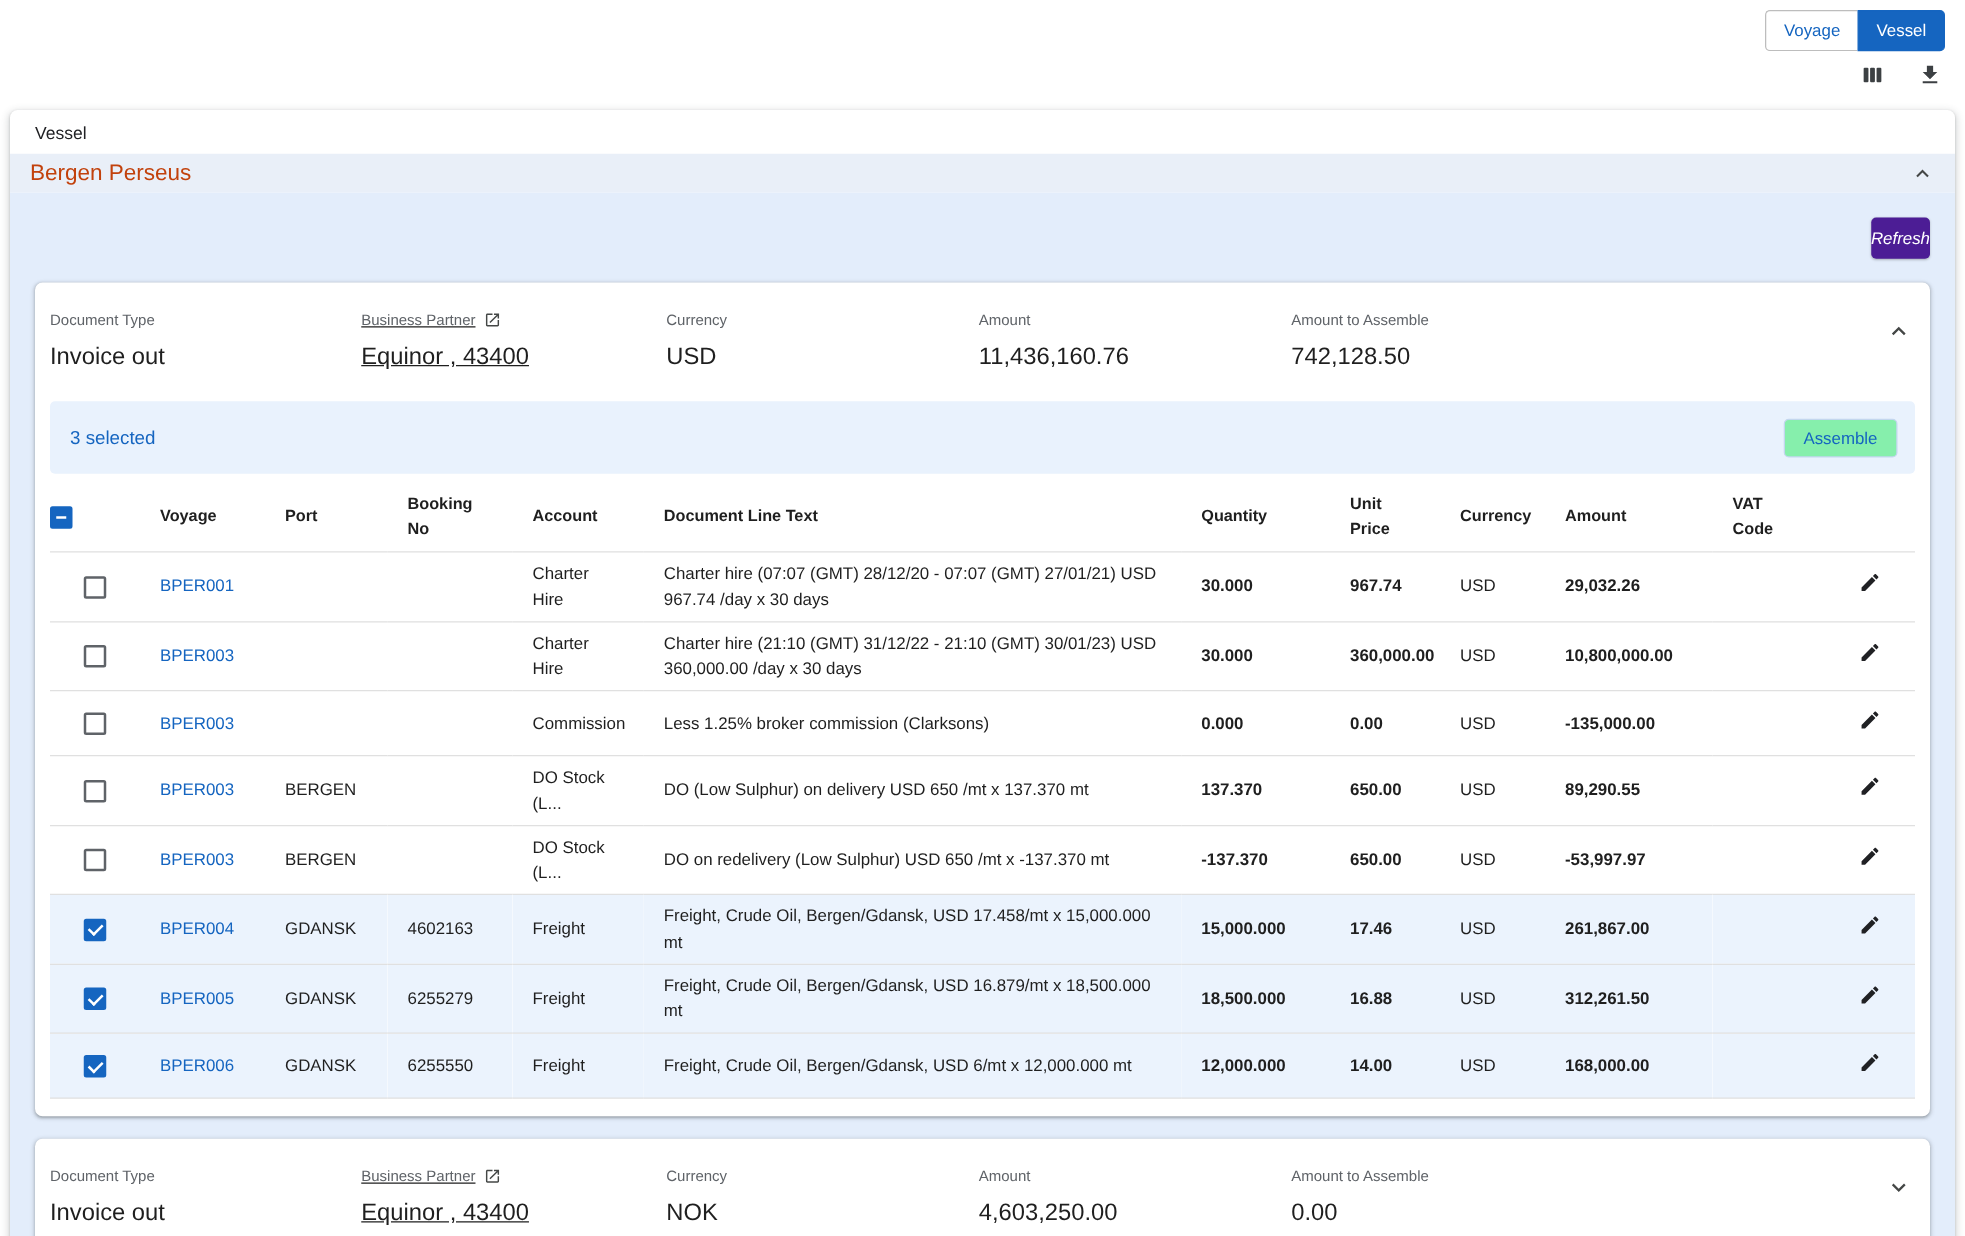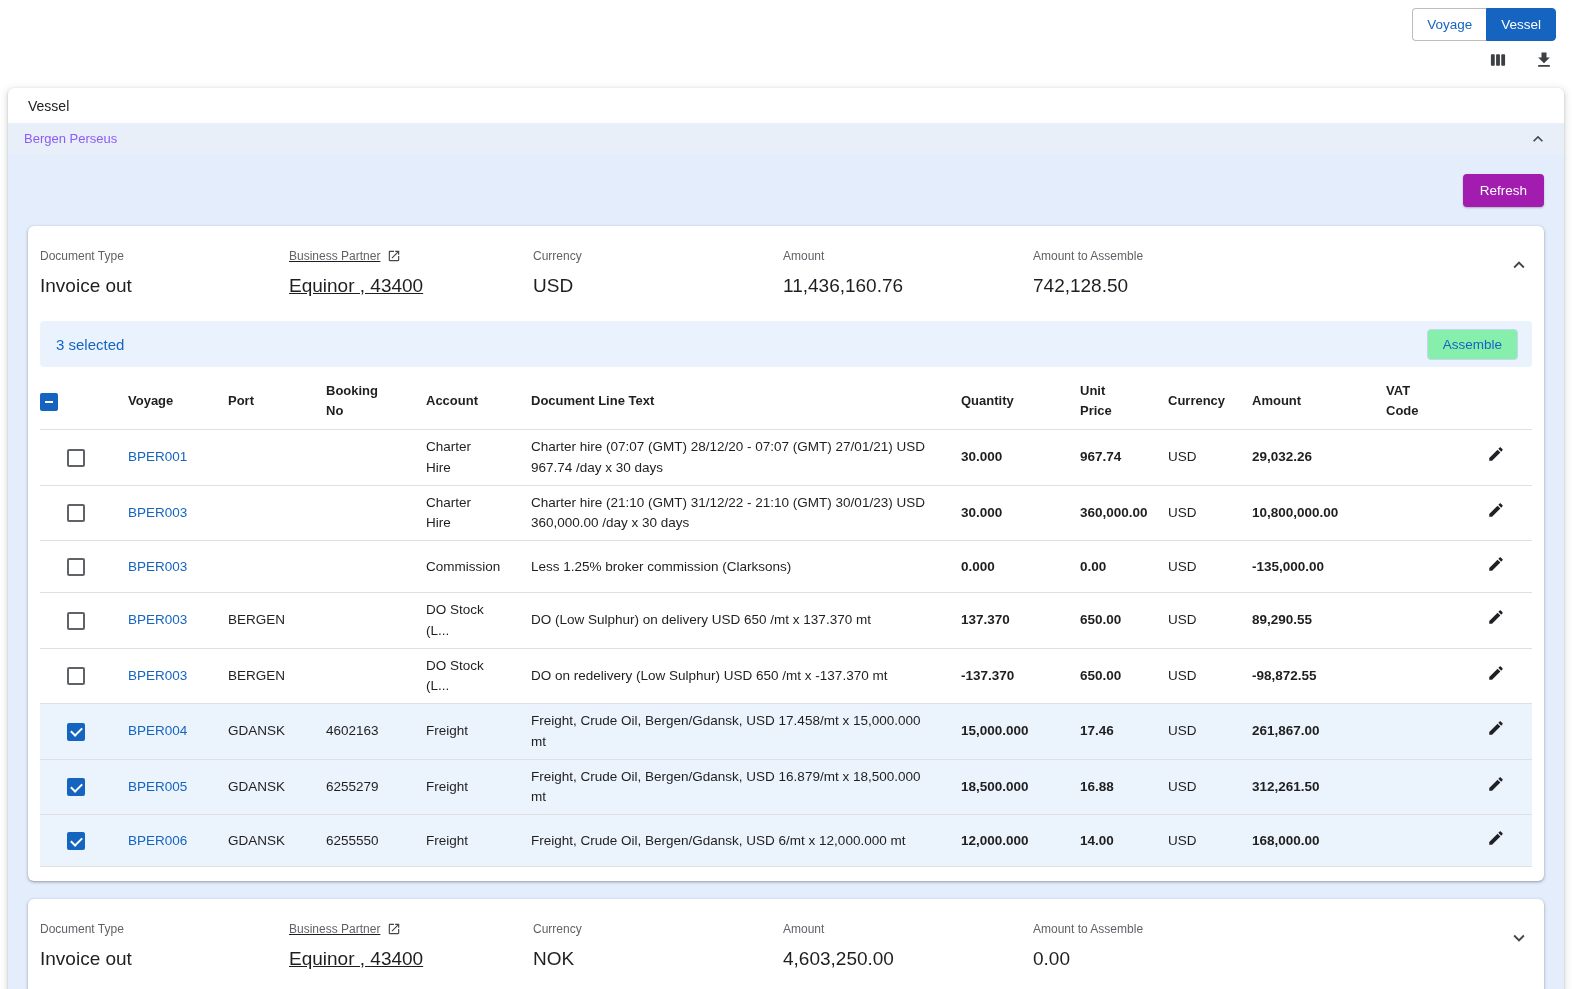--- a/index.html
+++ b/index.html
@@ -30,28 +30,28 @@
 
   
   .main-card {
     margin: 0 8px; background: #fff; border-radius: 6px; overflow: hidden;
     box-shadow: 0 1px 2px rgba(60,64,67,.3), 0 2px 6px 2px rgba(60,64,67,.15);
   }
   .card-title { font-size: 14px; color: #202124; padding: 10px 20px 9px; }
   .group-bar {
     background: #e9eff8; min-height: 31px; padding: 5px 16px;
     display: flex; align-items: center; justify-content: space-between;
-    font-size: 13px; color: #8b5cf6; cursor: pointer;
+    font-size: 18px; color: #c2410c; cursor: pointer;
   }
   .panel { background: #e3edfb; padding: 20px; }
   .refresh-row { display: flex; justify-content: flex-end; margin-bottom: 19px; }
   .btn-primary {
     font-family: inherit; font-size: 13.5px; font-weight: 500;
-    background: #a21caf; color: #fff; border: none; border-radius: 4px;
-    padding: 9px 17px; cursor: pointer; box-shadow: 0 1px 2px rgba(0,0,0,.25);
+    background: #4c1d95; color: #fff; border: none; border-radius: 4px;
+    padding: 9px 0; cursor: pointer; box-shadow: 0 1px 2px rgba(0,0,0,.25); font-style: italic;
   }
 
   
   .doc-card {
     background: #fff; border-radius: 6px; position: relative;
     box-shadow: 0 1px 2px rgba(60,64,67,.3), 0 1px 3px 1px rgba(60,64,67,.15);
     padding: 10px 12px 14px;
   }
   .doc-card.collapsed { padding-bottom: 6px; }
   .doc-card + .doc-card { margin-top: 18px; }
@@ -59,21 +59,21 @@
   .field:nth-child(1) { width: 249px; }
   .field:nth-child(2) { width: 244px; text-decoration: underline; }
   .field:nth-child(3) { width: 250px; }
   .field:nth-child(4) { width: 250px; }
   .field:nth-child(5) { width: auto; }
   .field-label { font-size: 12px; color: #5f6368; display: flex; align-items: center; gap: 7px; height: 16px; text-align: right; }
   .field-value { font-size: 19px; color: #1f1f1f; margin-top: 11px; }
   .card-chevron { position: absolute; top: 28px; right: 14px; }
 
   .selection-bar {
-    background: #e9f2fd; border-radius: 4px; height: 46px;
+    background: #e9f2fd; border-radius: 4px; height: 58px;
     display: flex; align-items: center; justify-content: space-between;
     padding: 0 8px 0 16px;
   }
   .selected-count { font-size: 15px; color: #1565c0; }
   .btn-outlined {
     font-family: inherit; font-size: 13.5px; font-weight: 500; color: #1565c0;
     background: #86efac; border: 1px solid #c3d6ee; border-radius: 4px;
     padding: 7px 15px; margin-right: 6px; cursor: pointer;
   }
 
@@ -298,21 +298,21 @@
             <tr class="line-row">
     <td class="cb-cell"><span class="checkbox"></span></td>
     <td><a class="voyage-link">BPER003</a></td>
     <td>BERGEN</td>
     <td></td>
     <td>DO Stock (L...</td>
     <td>DO on redelivery (Low Sulphur) USD 650 /mt x -137.370 mt</td>
     <td class="num">-137.370</td>
     <td class="num">650.00</td>
     <td>USD</td>
-    <td class="num">-98,872.55</td>
+    <td class="num">-53,997.97</td>
     <td></td>
     <td class="edit-cell"><span class="icon-btn">
                   <svg width="18" height="18" viewBox="0 0 24 24">
                     <path fill="#202124" d="M3 17.25V21h3.75L17.81 9.94l-3.75-3.75L3 17.25zM20.71 7.04c.39-.39.39-1.02 0-1.41l-2.34-2.34c-.39-.39-1.02-.39-1.41 0l-1.83 1.83 3.75 3.75 1.83-1.83z"></path>
                   </svg>
                 </span></td>
   </tr>
             <tr class="line-row selected">
     <td class="cb-cell"><span class="checkbox checked"></span></td>
     <td><a class="voyage-link">BPER004</a></td>

